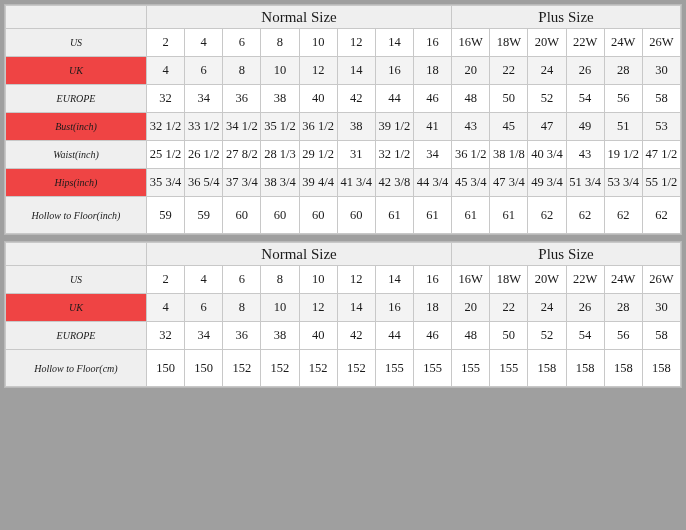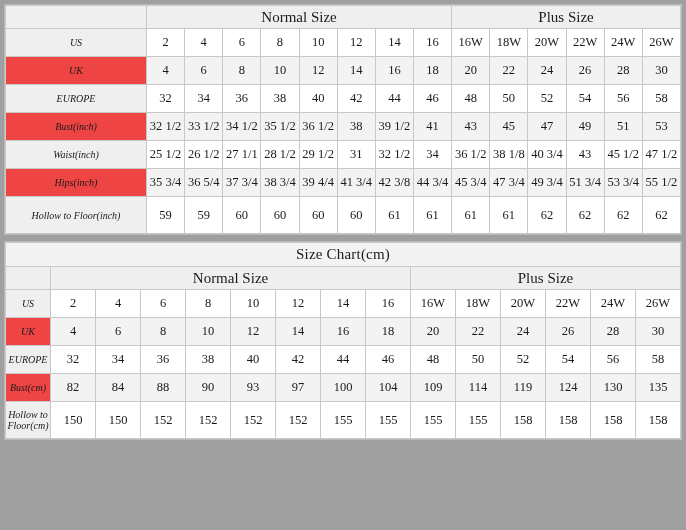--- a/index.html
+++ b/index.html
@@ -165,31 +165,31 @@
           <td class="datacell">47</td>
           <td class="datacell">49</td>
           <td class="datacell">51</td>
           <td class="datacell">53</td>
         </tr>
 
         <tr class="r">
           <td class="rowlabel">Waist(inch)</td>
           <td class="datacell">25 1/2</td>
           <td class="datacell">26 1/2</td>
-          <td class="datacell">27 1/1</td>
-          <td class="datacell">28 1/2</td>
+          <td class="datacell">27 8/2</td>
+          <td class="datacell">28 1/3</td>
           <td class="datacell">29 1/2</td>
           <td class="datacell">31</td>
           <td class="datacell">32 1/2</td>
           <td class="datacell">34</td>
           <td class="datacell">36 1/2</td>
           <td class="datacell">38 1/8</td>
           <td class="datacell">40 3/4</td>
           <td class="datacell">43</td>
-          <td class="datacell">45 1/2</td>
+          <td class="datacell">19 1/2</td>
           <td class="datacell">47 1/2</td>
         </tr>
 
         <tr class="r shade">
           <td class="rowlabel">Hips(inch)</td>
           <td class="datacell">35 3/4</td>
           <td class="datacell">36 5/4</td>
           <td class="datacell">37 3/4</td>
           <td class="datacell">38 3/4</td>
           <td class="datacell">39 4/4</td>
@@ -222,23 +222,20 @@
           <td class="datacell">62</td>
         </tr>
       </tbody>
     </table>
   </div>
 
   <div class="chart chart-cm">
     <table>
       <tbody>
         <tr>
-          <td class="title-cell" colspan="15">Size Chart(cm)</td>
-        </tr>
-        <tr>
           <td class="group-blank group-head"></td>
           <td class="group-head" colspan="8">Normal Size</td>
           <td class="group-head" colspan="6">Plus Size</td>
         </tr>
 
         <tr class="r">
           <td class="rowlabel">US</td>
           <td class="datacell">2</td>
           <td class="datacell">4</td>
           <td class="datacell">6</td>
@@ -284,37 +281,20 @@
           <td class="datacell">44</td>
           <td class="datacell">46</td>
           <td class="datacell">48</td>
           <td class="datacell">50</td>
           <td class="datacell">52</td>
           <td class="datacell">54</td>
           <td class="datacell">56</td>
           <td class="datacell">58</td>
         </tr>
 
-        <tr class="r shade">
-          <td class="rowlabel">Bust(cm)</td>
-          <td class="datacell">82</td>
-          <td class="datacell">84</td>
-          <td class="datacell">88</td>
-          <td class="datacell">90</td>
-          <td class="datacell">93</td>
-          <td class="datacell">97</td>
-          <td class="datacell">100</td>
-          <td class="datacell">104</td>
-          <td class="datacell">109</td>
-          <td class="datacell">114</td>
-          <td class="datacell">119</td>
-          <td class="datacell">124</td>
-          <td class="datacell">130</td>
-          <td class="datacell">135</td>
-        </tr>
 
 
 
         <tr class="r-tall">
           <td class="rowlabel">Hollow to Floor(cm)</td>
           <td class="datacell">150</td>
           <td class="datacell">150</td>
           <td class="datacell">152</td>
           <td class="datacell">152</td>
           <td class="datacell">152</td>

